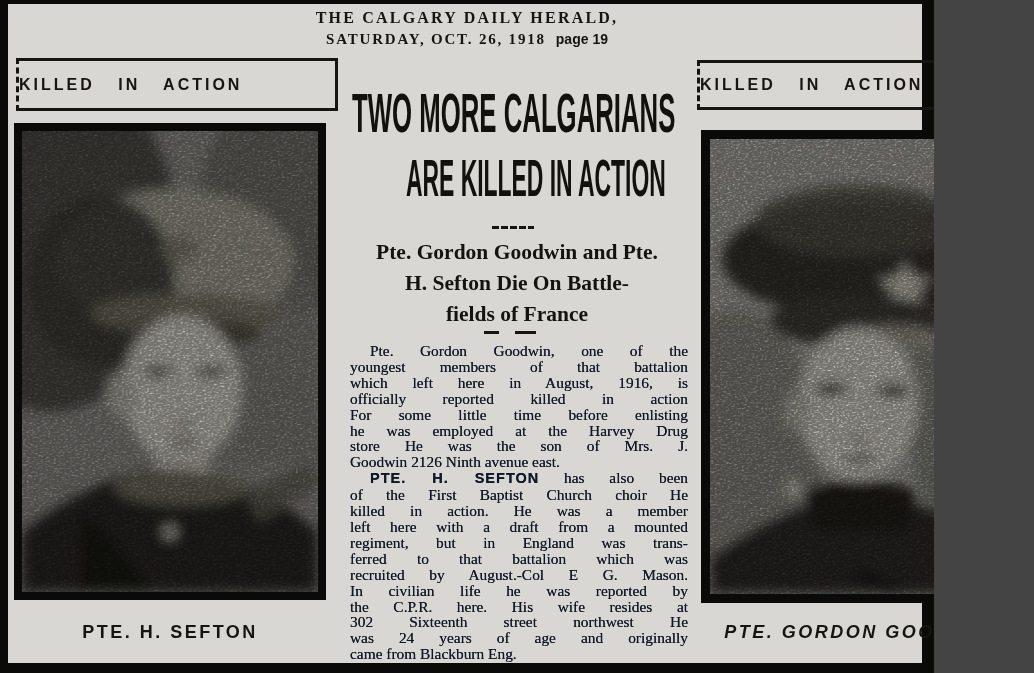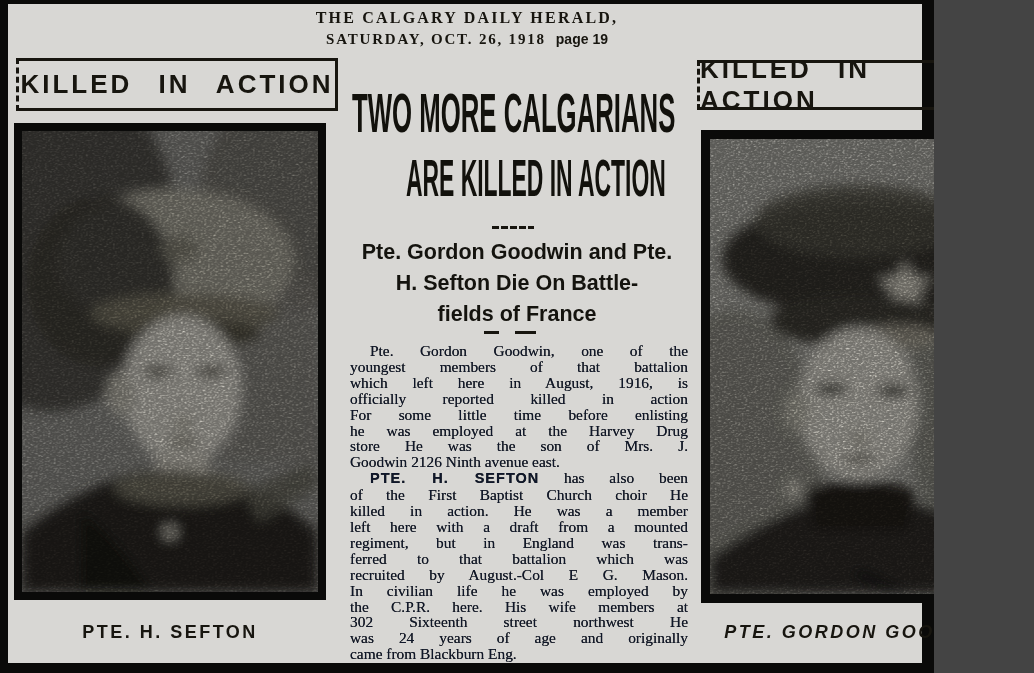--- a/index.html
+++ b/index.html
@@ -20,22 +20,22 @@
 
   
   .masthead{position:absolute;left:0;top:7px;width:100%;text-align:center;line-height:1.35;}
   .mh1{font-size:16px;letter-spacing:2.2px;font-weight:600;}
   .mh2{font-size:15px;letter-spacing:1.8px;font-weight:600;}
   .pg{font-family:"Liberation Sans",sans-serif;font-weight:700;font-size:14px;letter-spacing:0;margin-left:10px;}
 
   
   .kia{
     position:absolute;border:3px solid var(--ink);border-left:3px dashed var(--ink);
-    display:flex;align-items:center;justify-content:center;
-    font-family:"Liberation Sans",sans-serif;font-weight:700;font-size:26px;
+    display:flex;align-items:center;
+    font-family:"Liberation Sans",sans-serif;font-weight:700;font-size:16px;
     letter-spacing:3px;word-spacing:16px;color:var(--ink);
   }
   .kia.left{left:16px;top:58px;width:316px;height:47px;}
   .kia.right{left:697px;top:60px;width:310px;height:44px;}
 
   
   .photo{position:absolute;border:8px solid var(--frame);background:#999;}
   .photo.left{left:14px;top:123px;width:296px;height:461px;}
   .photo.right{left:701px;top:130px;width:297px;height:455px;border-width:9px;}
   .photo svg{display:block;width:100%;height:100%;}
@@ -58,21 +58,21 @@
   .rule-sm{position:absolute;left:492px;top:226px;width:42px;height:3px;
     background:repeating-linear-gradient(90deg,var(--ink) 0 7px,rgba(0,0,0,0) 7px 9px);}
   .dashes{position:absolute;left:484px;top:331px;width:60px;display:flex;gap:16px;}
   .dashes span{display:block;height:3px;background:var(--ink);}
   .dashes .d1{width:15px;}
   .dashes .d2{width:21px;}
 
   
   .subhead{
     position:absolute;left:346px;top:237px;width:342px;text-align:center;
-    font-family:Liberation Sans, sans-serif;font-weight:700;font-size:21.5px;
+    font-family:Liberation Serif, serif;font-weight:700;font-size:21.5px;
     line-height:31px;color:#14130e;
   }
 
   
   .body-col{
     position:absolute;left:350px;top:343px;width:338px;
     font-size:15.4px;line-height:15.9px;color:#0f172a;
     text-shadow:0 0 .6px rgba(25,22,15,.85);
   }
   .bl{text-align:justify;text-align-last:justify;}
@@ -208,20 +208,20 @@
       <div class="bl">he was employed at the Harvey Drug</div>
       <div class="bl">store He was the son of Mrs. J.</div>
       <div class="bl last">Goodwin 2126 Ninth avenue east.</div>
       <div class="bl first"><b>PTE. H. SEFTON</b> has also been</div>
       <div class="bl">of the First Baptist Church choir He</div>
       <div class="bl">killed in action. He was a member</div>
       <div class="bl">left here with a draft from a mounted</div>
       <div class="bl">regiment, but in England was trans-</div>
       <div class="bl">ferred to that battalion which was</div>
       <div class="bl">recruited by August.-Col E G. Mason.</div>
-      <div class="bl">In civilian life he was employed by</div>
-      <div class="bl">the C.P.R. here. His wife members at</div>
+      <div class="bl">In civilian life he was reported by</div>
+      <div class="bl">the C.P.R. here. His wife resides at</div>
       <div class="bl">302 Sixteenth street northwest He</div>
       <div class="bl">was 24 years of age and originally</div>
       <div class="bl last">came from Blackburn Eng.</div>
     </div>
 
 </div>
 
 </body></html>

